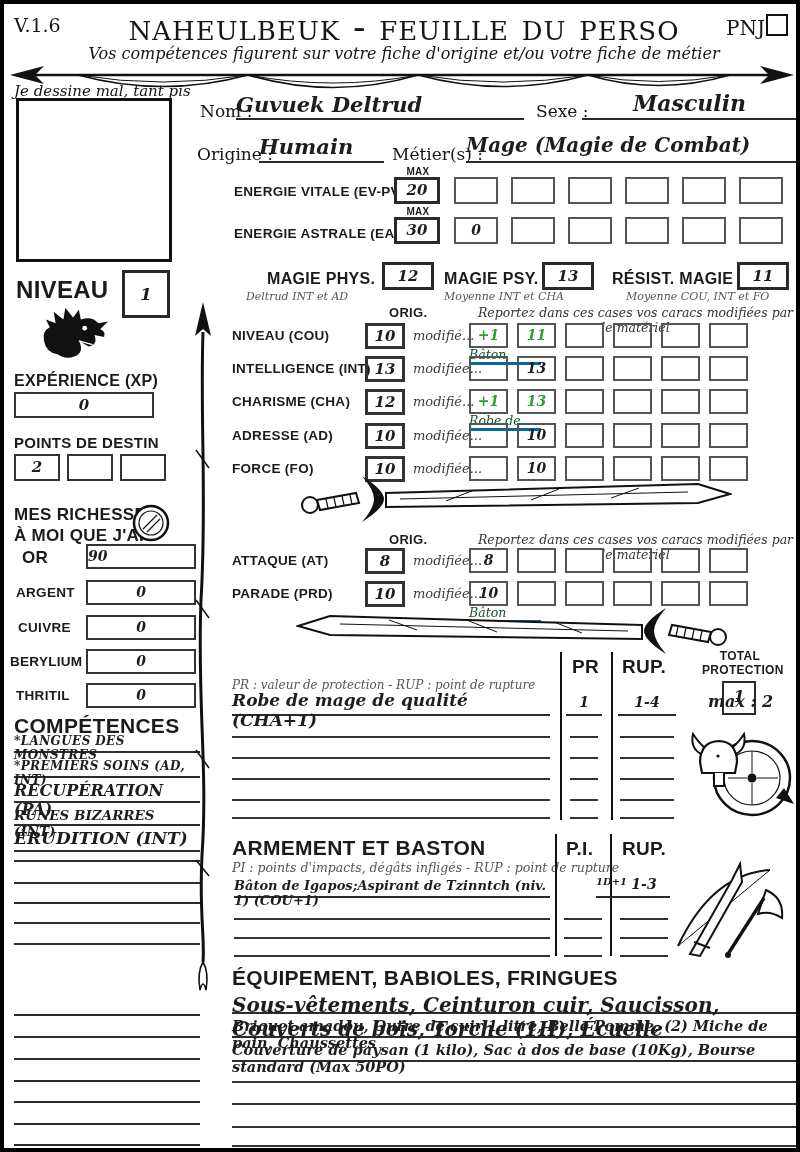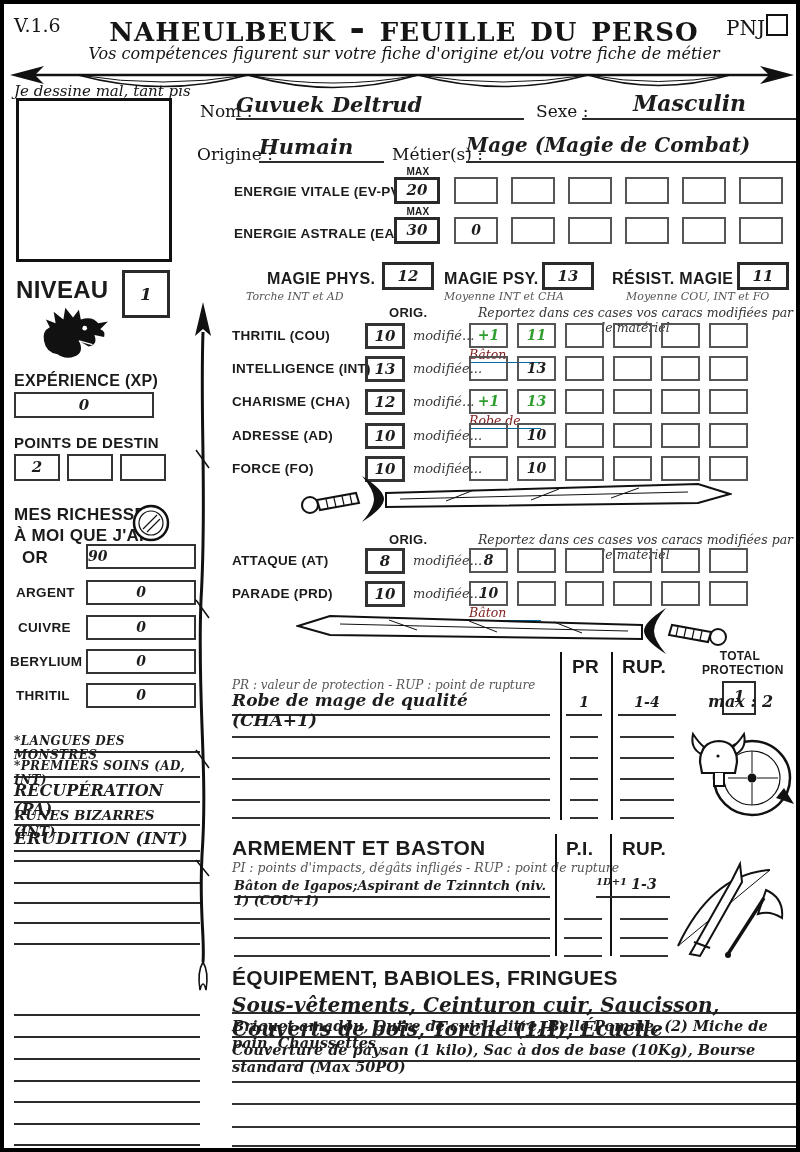--- a/index.html
+++ b/index.html
@@ -8,29 +8,29 @@
   .page{position:absolute;left:0;top:0;width:800px;height:1152px;background:#fff;border:4px solid #000;overflow:hidden}
   .abs{position:absolute}
   .head{font-family:"Liberation Sans",sans-serif;font-weight:bold;letter-spacing:.3px;color:#1b1b1b}
   .serif{font-family:"DejaVu Serif",serif}
   .script{font-family:"DejaVu Serif",serif;font-style:italic}
   .hand{font-family:"DejaVu Serif",serif;font-style:italic;font-weight:bold;color:#1d1d1d}
   .green{color:#2f9e2f}
   .ul{border-bottom:2px solid #2b2b2b}
   .vbox{border:3px solid #2a2a2a;text-align:center;background:#fff}
   .cellbox{border:2px solid #555;text-align:center;background:#fff}
-  .title{font-family:"DejaVu Serif",serif;font-weight:bold;font-size:37px;letter-spacing:1px;font-variant:small-caps;text-transform:lowercase}
+  .title{font-family:"DejaVu Serif",serif;font-weight:normal;font-size:37px;letter-spacing:1px;font-variant:small-caps;text-transform:lowercase}
   .note{color:#555}
   .crow{position:absolute;left:228px;height:27px;display:flex;align-items:center}
   .crow .clabel{width:133px;font-size:13.5px;white-space:nowrap}
   .crow .orig{width:40px;height:26px;border:3px solid #333;text-align:center;font-size:15px;line-height:21px;margin-right:8px;flex:none}
   .crow .mod{width:47px;font-size:13px;color:#3a3a3a;flex:none}
   .crow .cell{width:39px;height:25px;border:2px solid #555;margin-left:9px;flex:none;position:relative;text-align:center}
   .crow .cell .cv{display:block;font-size:14px;line-height:21px}
-  .cellnote{position:absolute;top:22px;left:-2px;width:72px;font-size:12.5px;text-align:left;white-space:nowrap;color:#7f1d1d;border-bottom:1px solid #0369a1}
+  .cellnote{position:absolute;top:22px;left:-2px;width:72px;font-size:12.5px;text-align:left;white-space:nowrap;color:#14532d;border-bottom:3px solid #0369a1}
   .minul{border-bottom:2px solid #333;position:absolute}
   .vdiv{position:absolute;width:0;border-left:2px solid #111}
   svg{display:block}
 </style>
 </head>
 <body>
 
 <div class="page">
 
   <div class="abs serif" style="left:10px;top:10px;font-size:19px">V.1.6</div>
@@ -87,20 +87,21 @@
   <div class="abs hand" style="left:82px;top:540px;width:110px;height:25px;border:2.5px solid #333;text-align:left;font-size:14px;line-height:21px">90</div>
   <div class="abs head" style="left:12px;top:581px;font-size:13.5px">ARGENT</div>
   <div class="abs hand" style="left:82px;top:576px;width:110px;height:25px;border:2.5px solid #333;text-align:center;font-size:14px;line-height:21px">0</div>
   <div class="abs head" style="left:14px;top:616px;font-size:13.5px">CUIVRE</div>
   <div class="abs hand" style="left:82px;top:611px;width:110px;height:25px;border:2.5px solid #333;text-align:center;font-size:14px;line-height:21px">0</div>
   <div class="abs head" style="left:6px;top:650px;font-size:13.5px">BERYLIUM</div>
   <div class="abs hand" style="left:82px;top:645px;width:110px;height:25px;border:2.5px solid #333;text-align:center;font-size:14px;line-height:21px">0</div>
   <div class="abs head" style="left:12px;top:684px;font-size:13.5px">THRITIL</div>
   <div class="abs hand" style="left:82px;top:679px;width:110px;height:25px;border:2.5px solid #333;text-align:center;font-size:14px;line-height:21px">0</div>
 
+  <div class="abs head" style="left:10px;top:710px;font-size:21px">COMPÉTENCES</div>
   <div class="abs ul hand" style="left:10px;top:730px;width:186px;height:19px;font-size:12px;letter-spacing:.4px">*LANGUES DES MONSTRES</div>
   <div class="abs ul hand" style="left:10px;top:755px;width:186px;height:19px;font-size:12px;letter-spacing:.4px">*PREMIERS SOINS (AD, INT)</div>
   <div class="abs ul hand" style="left:10px;top:777px;width:186px;height:22px;font-size:16px">RÉCUPÉRATION (PA)</div>
   <div class="abs ul hand" style="left:10px;top:803px;width:186px;height:19px;font-size:13.5px">RUNES BIZARRES (INT)</div>
   <div class="abs ul hand" style="left:10px;top:824px;width:186px;height:24px;font-size:17px">ÉRUDITION (INT)</div>
   <div class="abs ul" style="left:10px;top:856px;width:186px;height:2px"></div>
   <div class="abs ul" style="left:10px;top:878px;width:186px;height:2px"></div>
   <div class="abs ul" style="left:10px;top:898px;width:186px;height:2px"></div>
   <div class="abs ul" style="left:10px;top:918px;width:186px;height:2px"></div>
   <div class="abs ul" style="left:10px;top:939px;width:186px;height:2px"></div>
@@ -145,34 +146,34 @@
   <div class="abs head" style="left:390px;top:202px;width:48px;text-align:center;font-size:10px">MAX</div>
   <div class="abs vbox hand" style="left:390px;top:213px;width:46px;height:27px;font-size:15px;line-height:21px">30</div>
   <div class="abs cellbox hand" style="left:450px;top:213px;width:44px;height:27px;font-size:14px;line-height:23px">0</div>
   <div class="abs cellbox" style="left:507px;top:213px;width:44px;height:27px"></div>
   <div class="abs cellbox" style="left:564px;top:213px;width:44px;height:27px"></div>
   <div class="abs cellbox" style="left:621px;top:213px;width:44px;height:27px"></div>
   <div class="abs cellbox" style="left:678px;top:213px;width:44px;height:27px"></div>
   <div class="abs cellbox" style="left:735px;top:213px;width:44px;height:27px"></div>
 
   <div class="abs head" style="left:263px;top:266px;font-size:16px">MAGIE PHYS.</div>
-  <div class="abs script note" style="left:242px;top:286px;font-size:11px">Torche INT et AD</div>
+  <div class="abs script note" style="left:242px;top:286px;font-size:11px">Deltrud INT et AD</div>
   <div class="abs vbox hand" style="left:378px;top:258px;width:52px;height:28px;font-size:15px;line-height:22px">12</div>
   <div class="abs head" style="left:440px;top:266px;font-size:16px">MAGIE PSY.</div>
   <div class="abs script note" style="left:440px;top:286px;font-size:11px">Moyenne INT et CHA</div>
   <div class="abs vbox hand" style="left:538px;top:258px;width:52px;height:28px;font-size:15px;line-height:22px">13</div>
   <div class="abs head" style="left:608px;top:266px;font-size:16px">RÉSIST. MAGIE</div>
   <div class="abs script note" style="left:622px;top:286px;font-size:11px">Moyenne COU, INT et FO</div>
   <div class="abs vbox hand" style="left:733px;top:258px;width:52px;height:28px;font-size:15px;line-height:22px">11</div>
 
   <div class="abs head" style="left:385px;top:301px;font-size:13px">ORIG.</div>
   <div class="abs script" style="left:470px;top:301px;width:323px;text-align:center;font-size:12.5px;color:#333">Reportez dans ces cases vos caracs modifiées par le matériel</div>
 
   <div class="crow" style="top:318px">
-    <div class="clabel head">THRITIL (COU)</div>
+    <div class="clabel head">NIVEAU (COU)</div>
     <div class="orig hand">10</div>
     <div class="mod script">modifié...</div>
     <div class="cell">
         <span class="cv hand green">+1</span>
         <span class="cellnote script">Bâton</span>
       </div>
     <div class="cell">
         <span class="cv hand green">11</span>
       </div>
     <div class="cell"></div>

